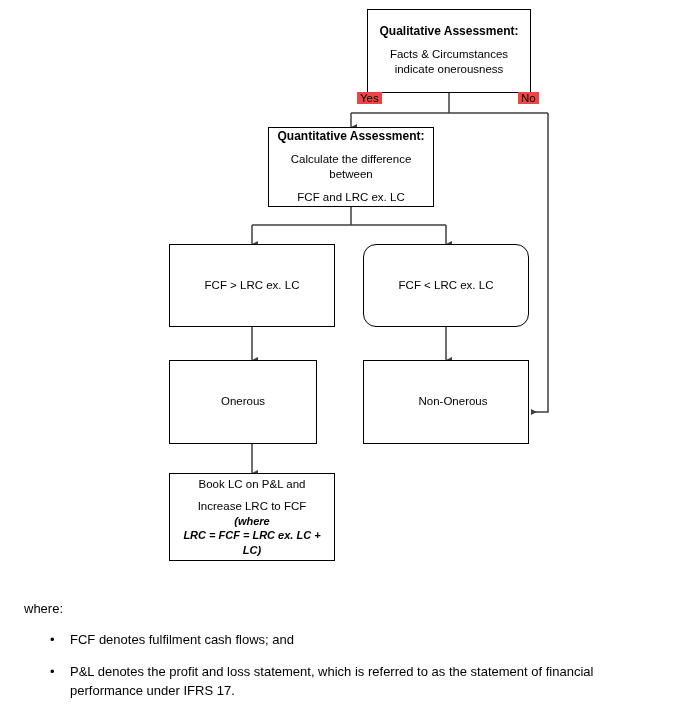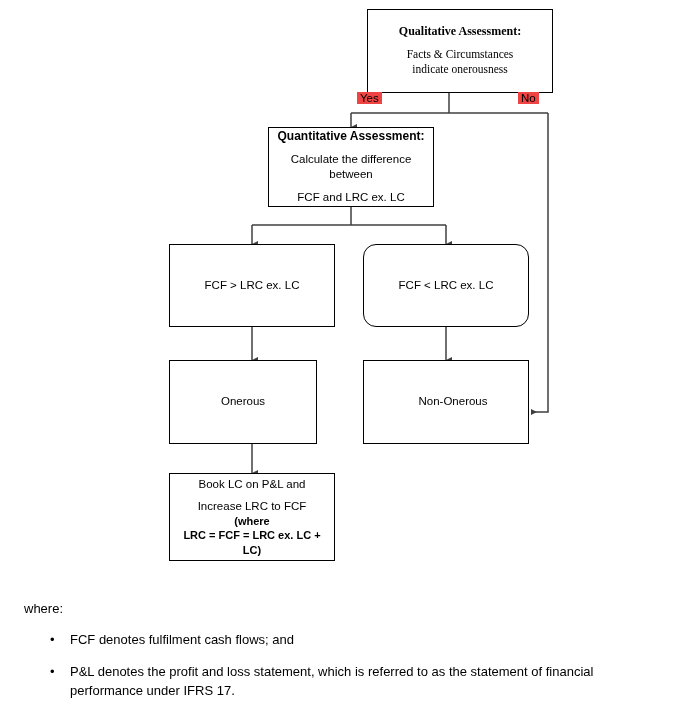--- a/index.html
+++ b/index.html
@@ -38,24 +38,24 @@
     line-height: 1.32;
     padding: 2px 6px;
   }
   .node .hdr {
     font-weight: bold;
     font-size: 12px;
     margin-bottom: 7px;
   }
   .node .ln { display: block; }
   .node .gap { margin-top: 7px; }
-  .node .ital { font-weight: bold; font-size: 11px; }
+  .node .ital { font-style: italic; font-weight: bold; font-size: 11px; }
 
   
-  #node-qualitative   { left: 367px; top: 9px;   width: 186px; height: 84px; font-family: Liberation Serif, serif; }
+  #node-qualitative   { left: 367px; top: 9px;   width: 164px; height: 84px; }
   #node-quantitative  { left: 268px; top: 127px; width: 166px; height: 80px; }
   #node-fcf-greater   { left: 169px; top: 244px; width: 166px; height: 83px; }
   #node-fcf-less      { left: 363px; top: 244px; width: 166px; height: 83px; border-radius: 13px; }
   #node-onerous       { left: 169px; top: 360px; width: 148px; height: 84px; }
   #node-non-onerous   { left: 363px; top: 360px; width: 166px; height: 84px; padding-left: 20px; }
   #node-book-lc       { left: 169px; top: 473px; width: 166px; height: 88px; }
 
   .edge-label {
     position: absolute;
     font-size: 11.5px;

